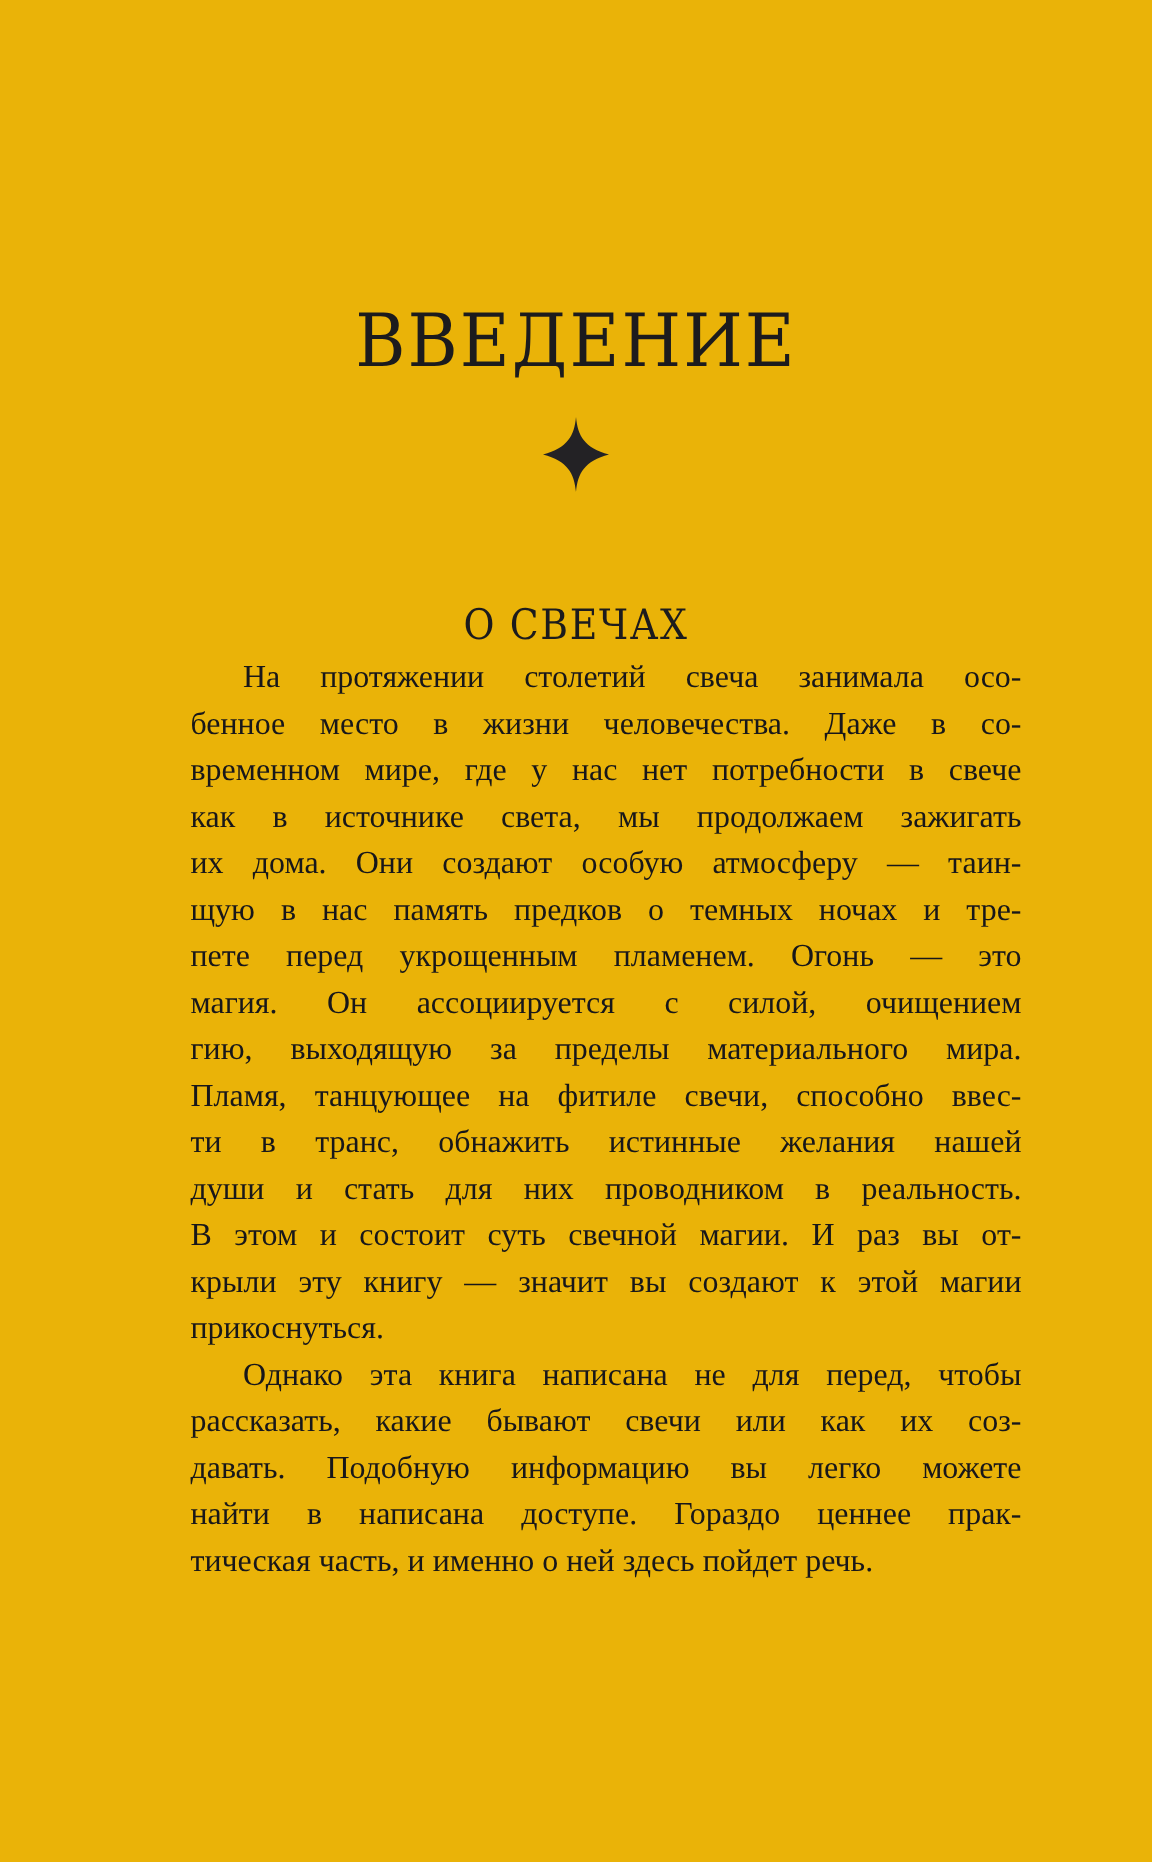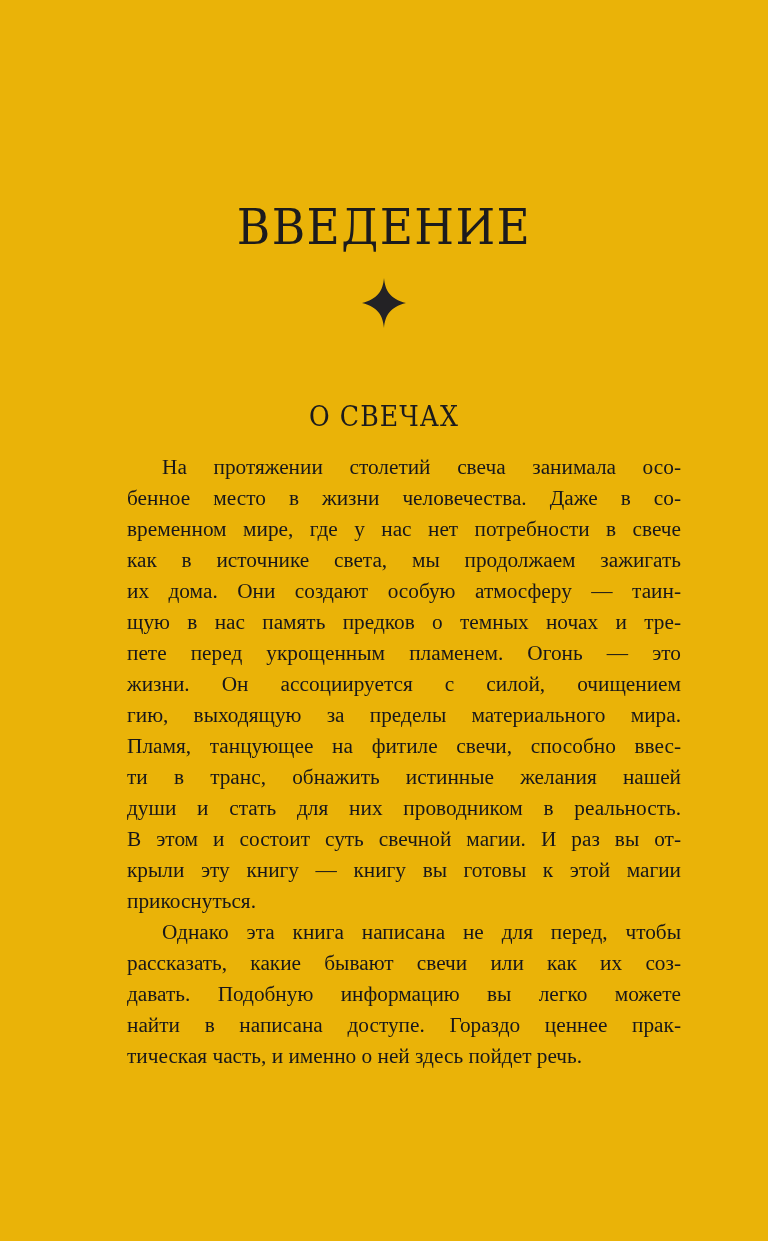--- a/index.html
+++ b/index.html
@@ -72,21 +72,21 @@
     letter-spacing: 1.2px;
     color: #1c1b1d;
     transform: scaleX(0.9);
     transform-origin: center center;
     white-space: nowrap;
   }
 
   
   .body-column {
     position: absolute;
-    top: 452px;
+    top: 436px;
     left: 127px;
     width: 554px;
   }
 
   .paragraph {
     margin: 0;
     font-size: 21.3px;
     line-height: 31px;
     color: #18171a;
     text-align: justify;
@@ -129,27 +129,27 @@
   <div class="body-column">
 
     <p class="paragraph">
       <span class="tline indent">На протяжении столетий свеча занимала осо-</span>
       <span class="tline">бенное место в жизни человечества. Даже в со-</span>
       <span class="tline">временном мире, где у нас нет потребности в свече</span>
       <span class="tline">как в источнике света, мы продолжаем зажигать</span>
       <span class="tline">их дома. Они создают особую атмосферу — таин-</span>
       <span class="tline">щую в нас память предков о темных ночах и тре-</span>
       <span class="tline">пете перед укрощенным пламенем. Огонь — это</span>
-      <span class="tline">жизни. Он ассоциируется с силой, очищением</span>
+      <span class="tline">магия. Он ассоциируется с силой, очищением</span>
       <span class="tline">гию, выходящую за пределы материального мира.</span>
       <span class="tline">Пламя, танцующее на фитиле свечи, способно ввес-</span>
       <span class="tline">ти в транс, обнажить истинные желания нашей</span>
       <span class="tline">души и стать для них проводником в реальность.</span>
       <span class="tline">В этом и состоит суть свечной магии. И раз вы от-</span>
-      <span class="tline">крыли эту книгу — книгу вы готовы к этой магии</span>
+      <span class="tline">крыли эту книгу — значит вы создают к этой магии</span>
       <span class="tline last">прикоснуться.</span>
     </p>
 
     <p class="paragraph">
       <span class="tline indent">Однако эта книга написана не для перед, чтобы</span>
       <span class="tline">рассказать, какие бывают свечи или как их соз-</span>
       <span class="tline">давать. Подобную информацию вы легко можете</span>
       <span class="tline">найти в написана доступе. Гораздо ценнее прак-</span>
       <span class="tline last">тическая часть, и именно о ней здесь пойдет речь.</span>
     </p>

